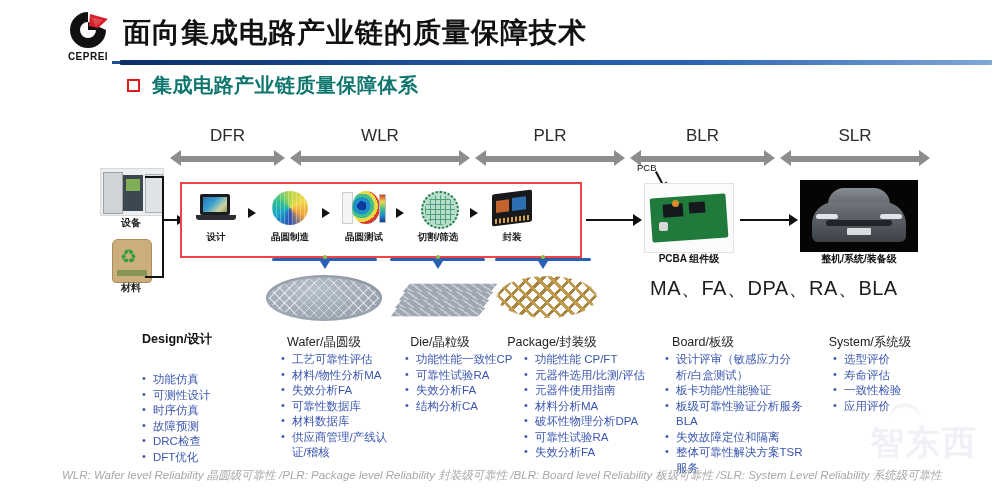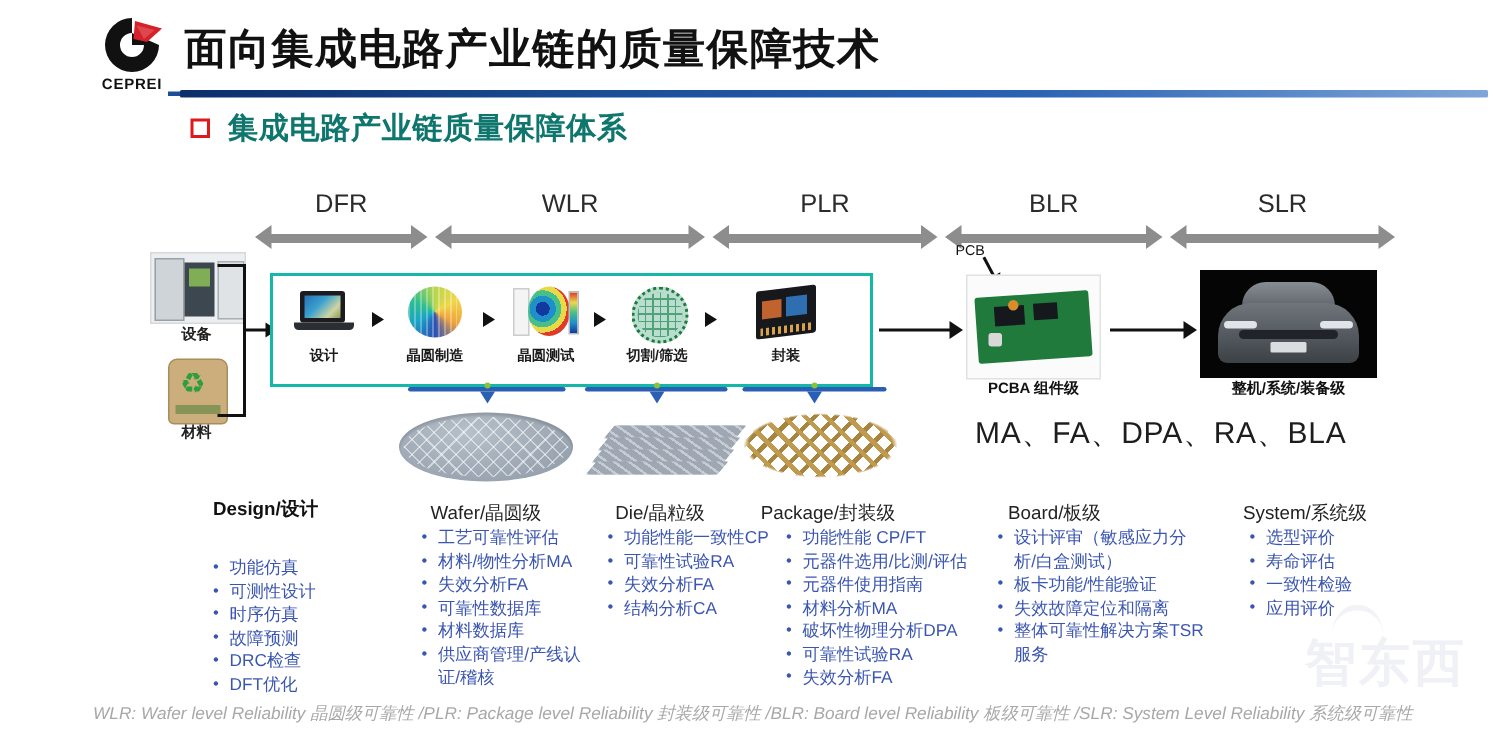--- a/index.html
+++ b/index.html
@@ -58,21 +58,21 @@
     font-size:10px;color:#222;font-weight:bold;}
   .bracket{position:absolute;left:162px;top:176px;width:2px;height:102px;background:#111;}
   .br-t{position:absolute;left:145px;top:176px;width:19px;height:2px;background:#111;}
   .br-b{position:absolute;left:145px;top:276px;width:19px;height:2px;background:#111;}
   .br-arrow{position:absolute;left:164px;top:219px;width:14px;height:2px;background:#111;}
   .br-arrow:after{content:"";position:absolute;right:-7px;top:-4px;width:0;height:0;
     border-top:5px solid transparent;border-bottom:5px solid transparent;border-left:8px solid #111;}
 
   
   .flowbox{position:absolute;left:180px;top:182px;width:398px;height:72px;
-    border:2px solid #14b8a6;background:#fff;}
+    border:2px solid #ef4444;background:#fff;}
   .step{position:absolute;top:4px;width:60px;text-align:center;}
   .step .thumb{width:44px;height:40px;margin:0 auto;position:relative;}
   .step .cap{font-size:9.5px;color:#1b1b1b;font-weight:bold;margin-top:3px;}
   .chev{position:absolute;top:24px;width:0;height:0;border-top:5px solid transparent;
     border-bottom:5px solid transparent;border-left:8px solid #111;}
 
   .laptop{position:absolute;left:2px;top:6px;width:40px;height:26px;}
   .laptop .lid{position:absolute;left:4px;top:0;width:30px;height:21px;background:#1b1b20;border-radius:2px;}
   .laptop .sc{position:absolute;left:7px;top:3px;width:24px;height:15px;
     background:linear-gradient(135deg,#2b6fb5,#39a0cf 40%,#cfd4a3 75%,#8d9a52);}
@@ -302,21 +302,21 @@
     <span class="chev" style="left:214px;"></span>
 
     <div class="step" style="left:226px;">
       <div class="thumb">
           <span class="dice"></span>
         </div>
       <div class="cap">切割/筛选</div>
     </div>
     <span class="chev" style="left:288px;"></span>
 
-    <div class="step" style="left:312px;">
+    <div class="step" style="left:300px;">
       <div class="thumb">
         <span class="pkg">
             <span class="chipA"></span>
             <span class="chipB"></span>
             <span class="pins"></span>
           </span>
       </div>
       <div class="cap">封装</div>
     </div>
   </div>
@@ -420,20 +420,21 @@
       <li>破坏性物理分析DPA</li>
       <li>可靠性试验RA</li>
       <li>失效分析FA</li>
     </ul>
   </div>
 
   <div class="col" style="left:665px;top:352px;width:140px;">
     <ul>
       <li>设计评审（敏感应力分析/白盒测试）</li>
       <li>板卡功能/性能验证</li>
+      <li>板级可靠性验证分析服务 BLA</li>
       <li>失效故障定位和隔离</li>
       <li>整体可靠性解决方案TSR服务</li>
     </ul>
   </div>
 
   <div class="col" style="left:833px;top:352px;width:120px;">
     <ul>
       <li>选型评价</li>
       <li>寿命评估</li>
       <li>一致性检验</li>

